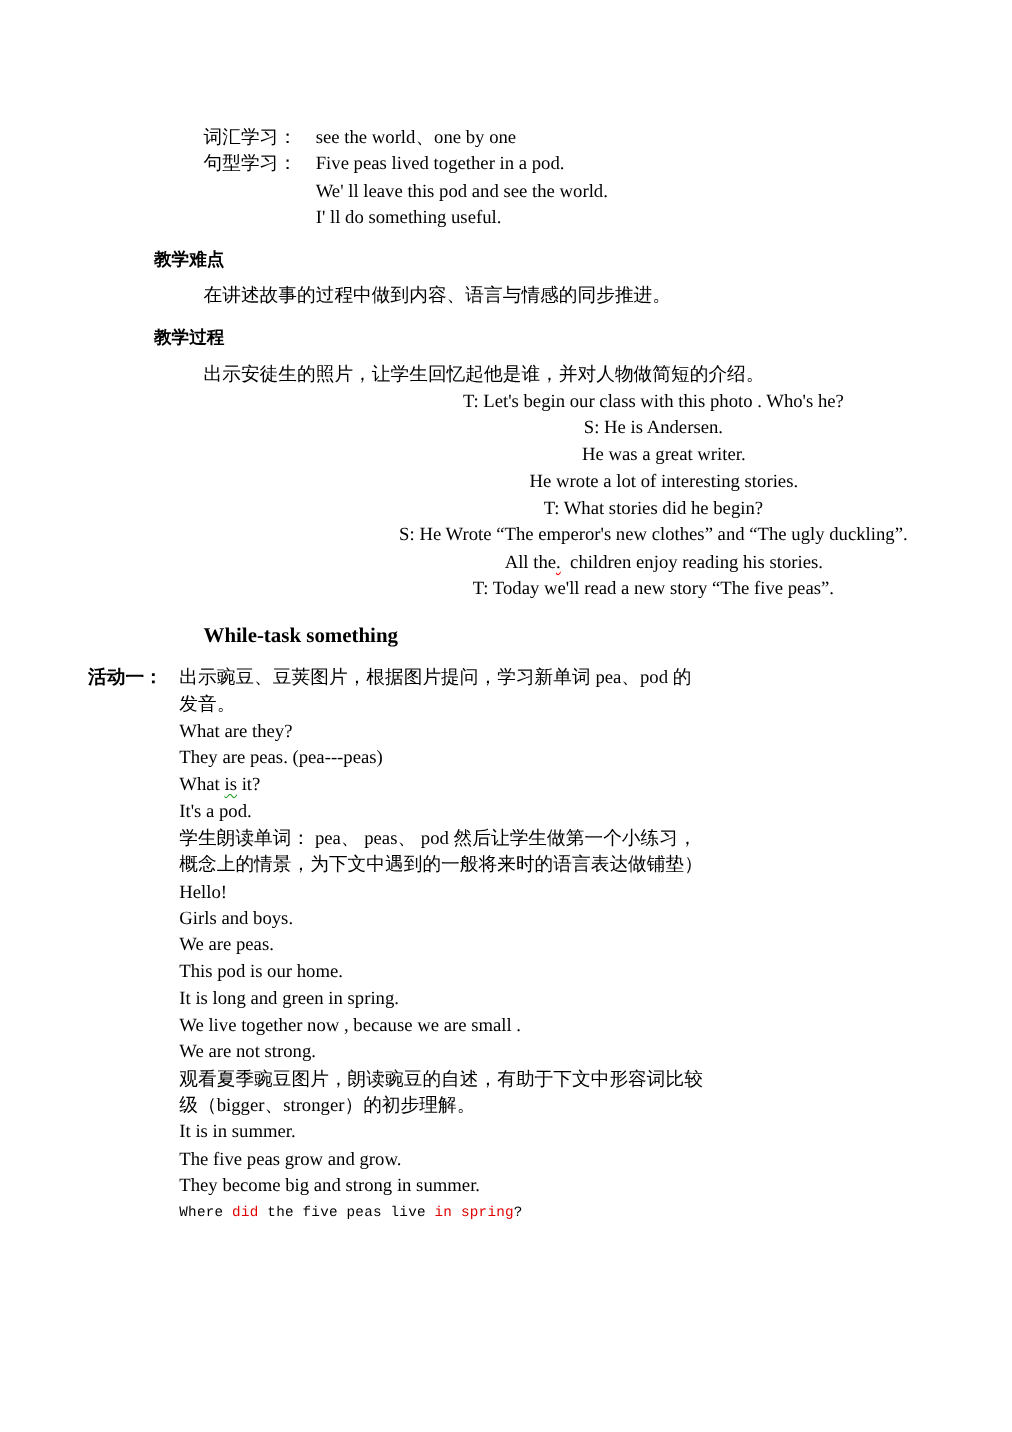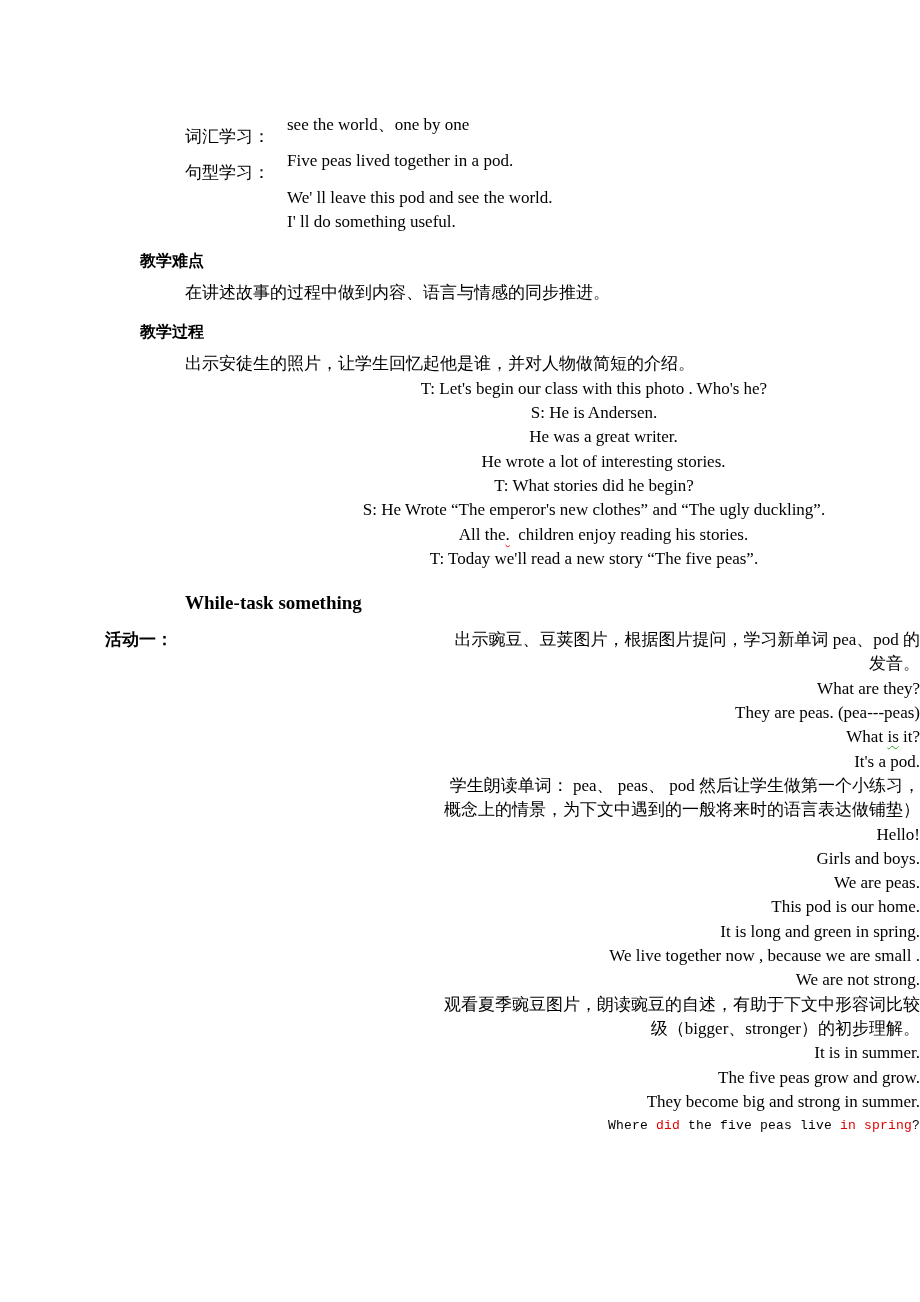--- a/index.html
+++ b/index.html
@@ -10,21 +10,21 @@
     color: #000000;
     font-family: "Liberation Serif", "DejaVu Serif", serif;
     font-size: 17px;
     overflow: hidden;
   }
   .page { padding-top: 113px; }
 
   .ln, .dlg, .cont-line, .kv-value, .cn-body { white-space: pre-wrap; line-height: 24.3px; }
 
   .kv-row { display: flex; margin-left: 185px; line-height: 24.3px; white-space: pre-wrap; }
-  .kv-label { width: 102px; flex: 0 0 auto; margin-top: 12px; }
+  .kv-label { width: 102px; flex: 0 0 auto; }
   .cont-line { margin-left: 287px; }
 
   .cn-heading {
     font-family: "Liberation Sans", "DejaVu Sans", sans-serif;
     font-weight: bold;
     font-size: 16px;
     line-height: 28px;
     margin: 13px 0 6px 140px;
   }
   .cn-body { margin-left: 185px; }
@@ -32,21 +32,21 @@
   .en-heading {
     font-size: 19px;
     font-weight: bold;
     line-height: 26px;
     margin: 19px 0 11px 185px;
   }
 
   .dialogue { margin-left: 268px; text-align: center; }
   .dlg.cont { margin-left: 19px; }
 
-  .activity { position: relative; margin-left: 105px; margin-top: 12px; text-align: right; }
+  .activity { position: relative; margin-left: 80px; margin-top: 12px; }
   .act-label { position: absolute; left: 0; top: 0; font-weight: bold; line-height: 24.3px; }
   .act-content { margin-left: 83px; }
 
   .sp-red {
     text-decoration: underline wavy var(--spell, #ff0000);
     text-decoration-thickness: 1px;
     text-underline-offset: 3px;
   }
   .gr-green {
     text-decoration: underline wavy var(--grammar, #2aa02a);

